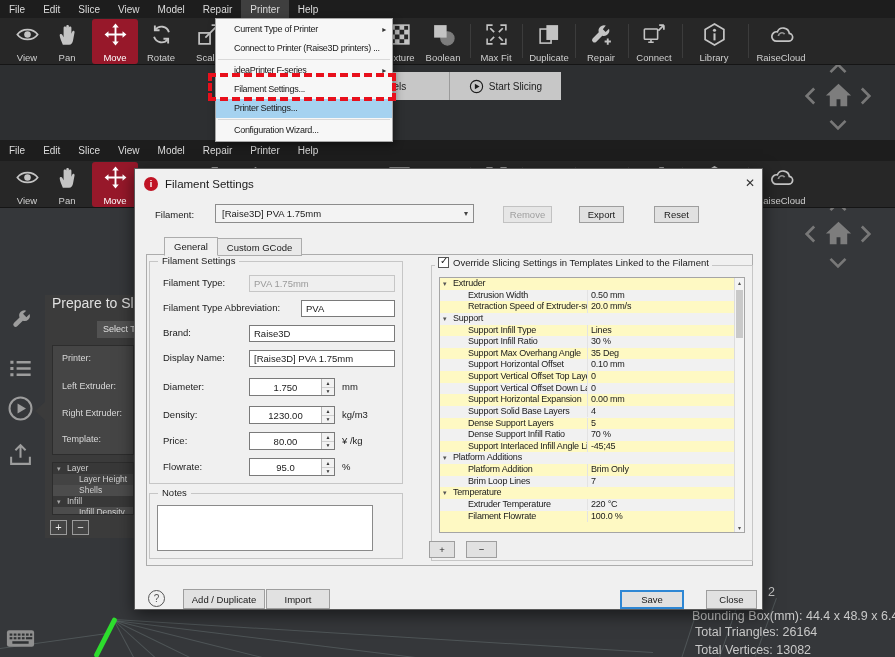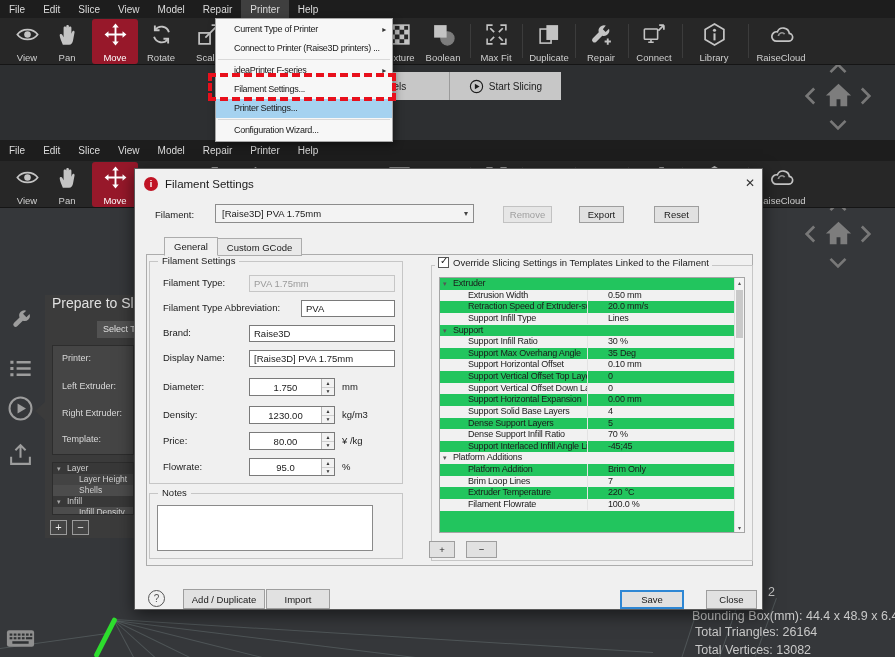--- a/index.html
+++ b/index.html
@@ -92,29 +92,29 @@
   .unit { position:absolute; left:207px; white-space:nowrap; }
   #notes-area { position:absolute; left:22px; top:336px; width:216px; height:46px; border:1px solid #8a8a8a;
     background:#fff; resize:none; font-family:inherit; font-size:9.5px; }
   
   #override-legend { position:absolute; left:300px; top:88px; background:#f0f0f0; padding:0 3px;
     display:flex; align-items:center; gap:4px; z-index:3; }
   #override-cb { width:11px; height:11px; border:1px solid #555; background:#fff; position:relative; }
   #override-cb span { position:absolute; left:1px; top:-3px; font-size:10px; color:#222; }
   
   #settings-table { position:absolute; left:304px; top:108px; width:306px; height:256px;
-    border:1px solid #a5a5a5; background:#22c55e; overflow:hidden; }
+    border:1px solid #a5a5a5; background:#fef9c3; overflow:hidden; }
   .st-row { height:11.64px; line-height:11.6px; font-size:9px; letter-spacing:-0.2px; color:#1a1a1a;
     position:relative; white-space:nowrap; }
   .st-row:nth-child(even) { background:#f1f1f1; }
   .st-name { position:absolute; left:0; top:0; width:147px; overflow:hidden; }
   .st-name.item { padding-left:28px; }
   .st-name.group { padding-left:13px; }
   .st-garrow { position:absolute; left:3px; top:0; font-size:7px; color:#555; }
-  .st-val { position:absolute; left:147px; top:0; right:10px; padding-left:20px; border-left:1px solid #e3e3e3; }
+  .st-val { position:absolute; left:147px; top:0; right:10px; padding-left:3px; border-left:1px solid #e3e3e3; }
   #st-scroll { position:absolute; right:0; top:0; width:10px; height:100%; background:#f4f4f4; border-left:1px solid #dcdcdc; }
   #st-scroll .sarr { position:absolute; left:0; width:100%; text-align:center; font-size:6px; color:#555; }
   #st-scroll .thumb { position:absolute; left:1px; width:7px; top:12px; height:48px; background:#c9c9c9; }
   
   #prepare-panel { position:absolute; left:45px; top:295px; width:90px; height:243px; background:#3b3b3b; z-index:6; }
   #pp-title { position:absolute; left:7px; top:0; font-size:14px; color:#e0e0e0; white-space:nowrap; }
   #pp-tab { position:absolute; left:52px; top:26px; width:62px; height:17px; background:#525252;
     color:#e0e0e0; font-size:9px; line-height:17px; padding-left:6px; white-space:nowrap; }
   #pp-fields { position:absolute; left:7px; top:50px; width:82px; height:110px; background:#454545; border:1px solid #2d2d2d; }
   .pp-label { position:absolute; left:9px; font-size:9px; color:#d8d8d8; white-space:nowrap; }
@@ -616,28 +616,28 @@
       </div>
       <div class="st-row">
         <div class="st-name item">Extrusion Width</div>
         <div class="st-val">0.50 mm</div>
       </div>
       <div class="st-row">
         <div class="st-name item">Retraction Speed of Extruder-switch</div>
         <div class="st-val">20.0 mm/s</div>
       </div>
       <div class="st-row">
+        <span class="st-garrow">▾</span>
+        <div class="st-name group">Support</div>
+      </div>
+      <div class="st-row">
         <div class="st-name item">Support Infill Type</div>
         <div class="st-val">Lines</div>
       </div>
       <div class="st-row">
-        <span class="st-garrow">▾</span>
-        <div class="st-name group">Support</div>
-      </div>
-      <div class="st-row">
         <div class="st-name item">Support Infill Ratio</div>
         <div class="st-val">30 %</div>
       </div>
       <div class="st-row">
         <div class="st-name item">Support Max Overhang Angle</div>
         <div class="st-val">35 Deg</div>
       </div>
       <div class="st-row">
         <div class="st-name item">Support Horizontal Offset</div>
         <div class="st-val">0.10 mm</div>
@@ -674,20 +674,24 @@
         <span class="st-garrow">▾</span>
         <div class="st-name group">Platform Additions</div>
       </div>
       <div class="st-row">
         <div class="st-name item">Platform Addition</div>
         <div class="st-val">Brim Only</div>
       </div>
       <div class="st-row">
         <div class="st-name item">Brim Loop Lines</div>
         <div class="st-val">7</div>
+      </div>
+      <div class="st-row">
+        <span class="st-garrow">▾</span>
+        <div class="st-name group">Temperature</div>
       </div>
       <div class="st-row">
         <div class="st-name item">Extruder Temperature</div>
         <div class="st-val">220 °C</div>
       </div>
       <div class="st-row">
         <div class="st-name item">Filament Flowrate</div>
         <div class="st-val">100.0 %</div>
       </div>
       <div id="st-scroll">

